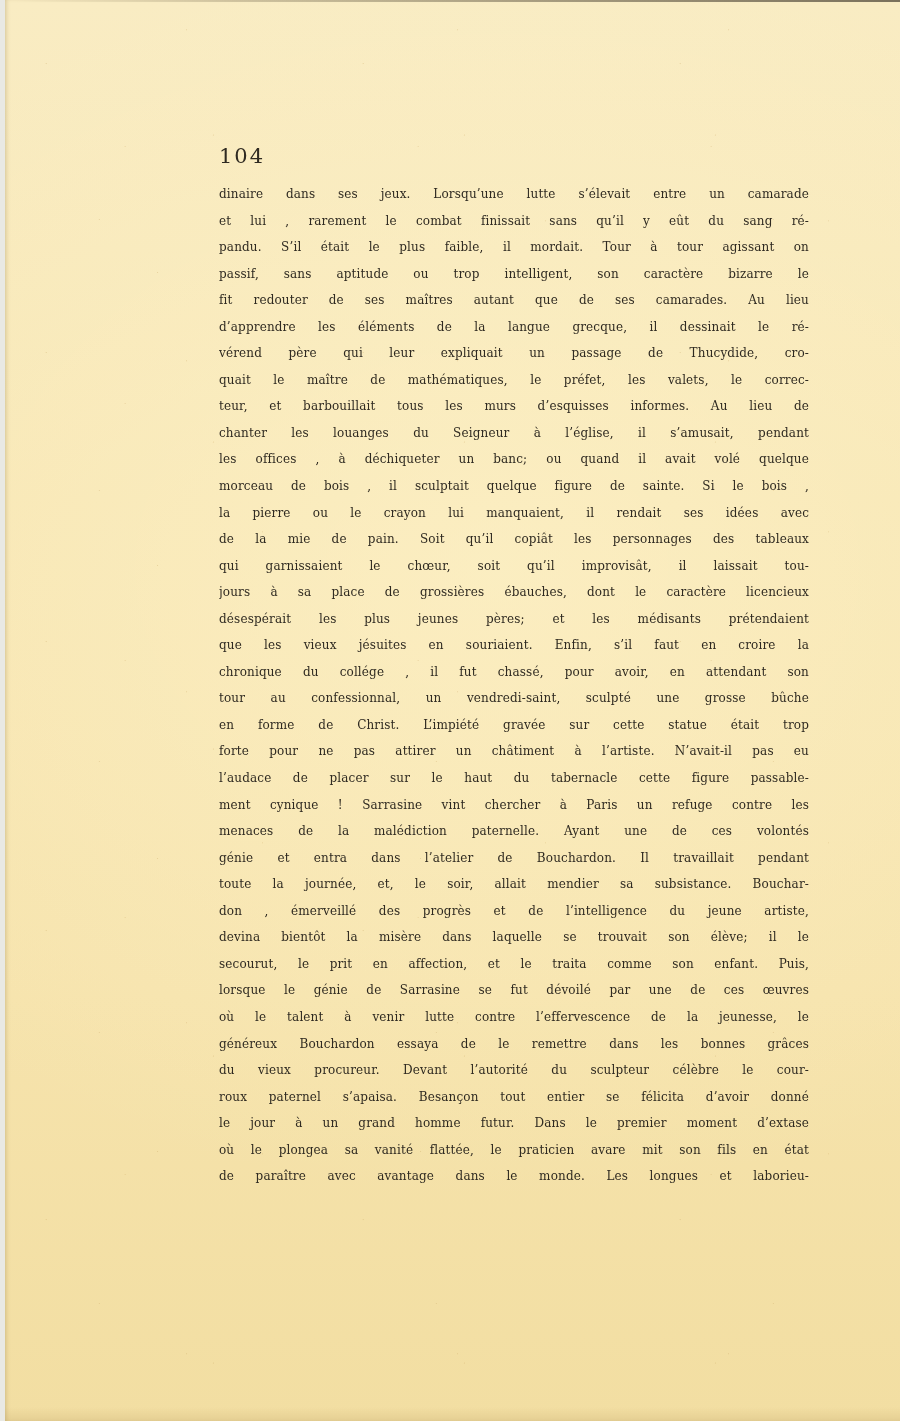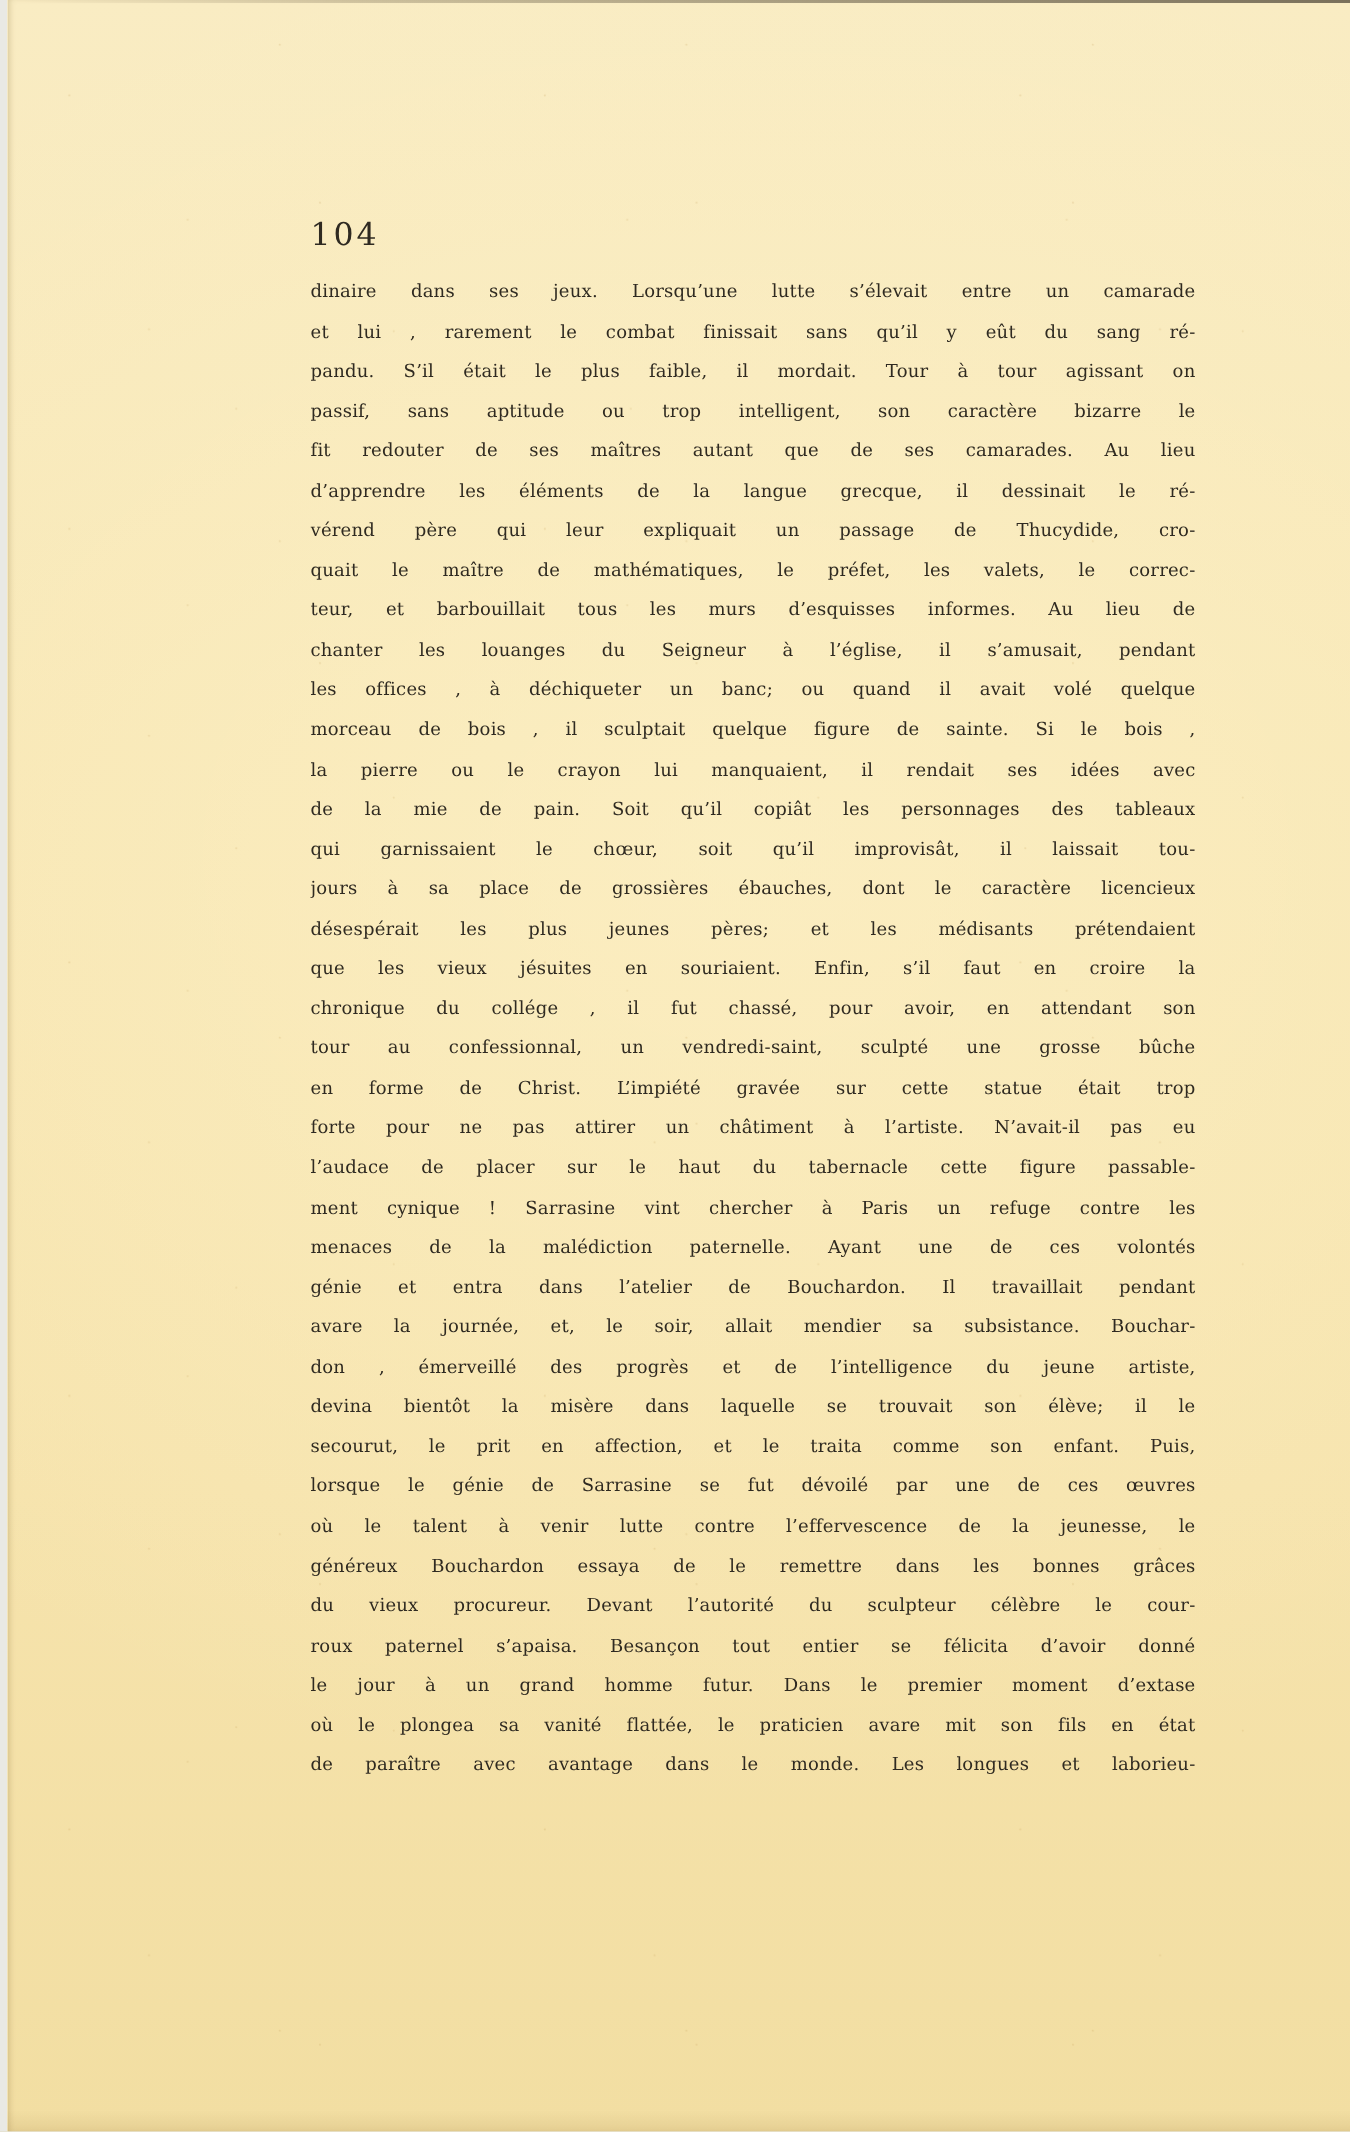--- a/index.html
+++ b/index.html
@@ -62,21 +62,21 @@
       radial-gradient(circle 1px at 41% 57%, rgba(190,150,80,0.26) 0, rgba(190,150,80,0) 100%),
       radial-gradient(circle 1px at 83% 44%, rgba(190,150,80,0.30) 0, rgba(190,150,80,0) 100%),
       radial-gradient(circle 1px at 28% 81%, rgba(190,150,80,0.26) 0, rgba(190,150,80,0) 100%),
       radial-gradient(circle 1px at 58% 93%, rgba(190,150,80,0.28) 0, rgba(190,150,80,0) 100%),
       radial-gradient(circle 1px at 91% 71%, rgba(190,150,80,0.24) 0, rgba(190,150,80,0) 100%);
     background-size: 317px 289px, 271px 331px, 293px 257px, 251px 307px, 337px 271px, 263px 293px, 283px 311px;
     pointer-events: none;
   }
   .print-area {
     position: absolute;
-    left: 202px;
+    left: 214px;
     top: 144px;
     width: 590px;
     color: var(--ink, #2f2a21);
   }
   .running-head {
     display: flex;
     align-items: baseline;
     height: 28px;
   }
   .page-number {
@@ -137,21 +137,21 @@
           <div class="line">désespérait les plus jeunes pères; et les médisants prétendaient</div>
           <div class="line">que les vieux jésuites en souriaient. Enfin, s’il faut en croire la</div>
           <div class="line">chronique du collége , il fut chassé, pour avoir, en attendant son</div>
           <div class="line">tour au confessionnal, un vendredi-saint, sculpté une grosse bûche</div>
           <div class="line">en forme de Christ. L’impiété gravée sur cette statue était trop</div>
           <div class="line">forte pour ne pas attirer un châtiment à l’artiste. N’avait-il pas eu</div>
           <div class="line">l’audace de placer sur le haut du tabernacle cette figure passable-</div>
           <div class="line">ment cynique ! Sarrasine vint chercher à Paris un refuge contre les</div>
           <div class="line">menaces de la malédiction paternelle. Ayant une de ces volontés</div>
           <div class="line">génie et entra dans l’atelier de Bouchardon. Il travaillait pendant</div>
-          <div class="line">avare la journée, et, le soir, allait mendier sa subsistance. Bouchar-</div>
+          <div class="line">toute la journée, et, le soir, allait mendier sa subsistance. Bouchar-</div>
           <div class="line">don , émerveillé des progrès et de l’intelligence du jeune artiste,</div>
           <div class="line">devina bientôt la misère dans laquelle se trouvait son élève; il le</div>
           <div class="line">secourut, le prit en affection, et le traita comme son enfant. Puis,</div>
           <div class="line">lorsque le génie de Sarrasine se fut dévoilé par une de ces œuvres</div>
           <div class="line">où le talent à venir lutte contre l’effervescence de la jeunesse, le</div>
           <div class="line">généreux Bouchardon essaya de le remettre dans les bonnes grâces</div>
           <div class="line">du vieux procureur. Devant l’autorité du sculpteur célèbre le cour-</div>
           <div class="line">roux paternel s’apaisa. Besançon tout entier se félicita d’avoir donné</div>
           <div class="line">le jour à un grand homme futur. Dans le premier moment d’extase</div>
           <div class="line">où le plongea sa vanité flattée, le praticien avare mit son fils en état</div>

